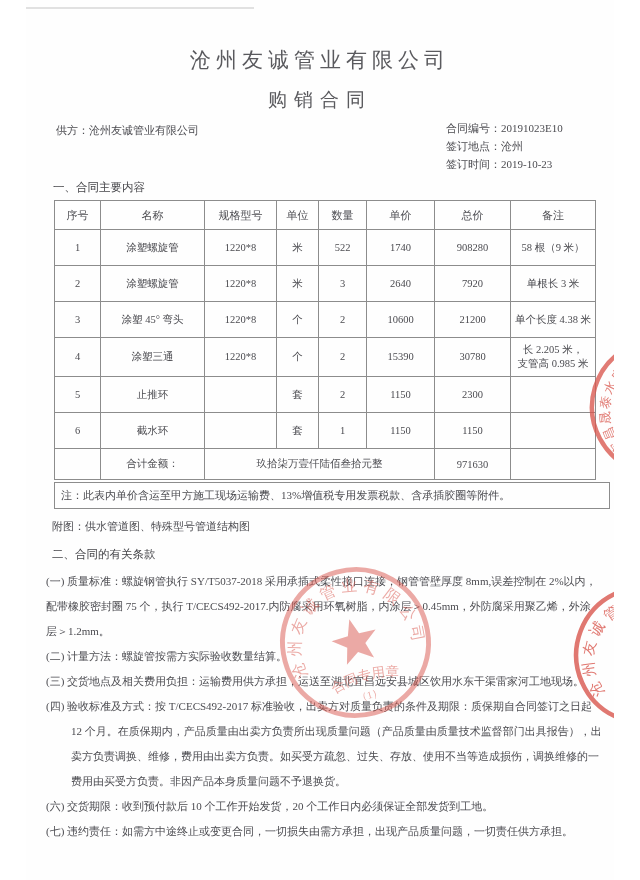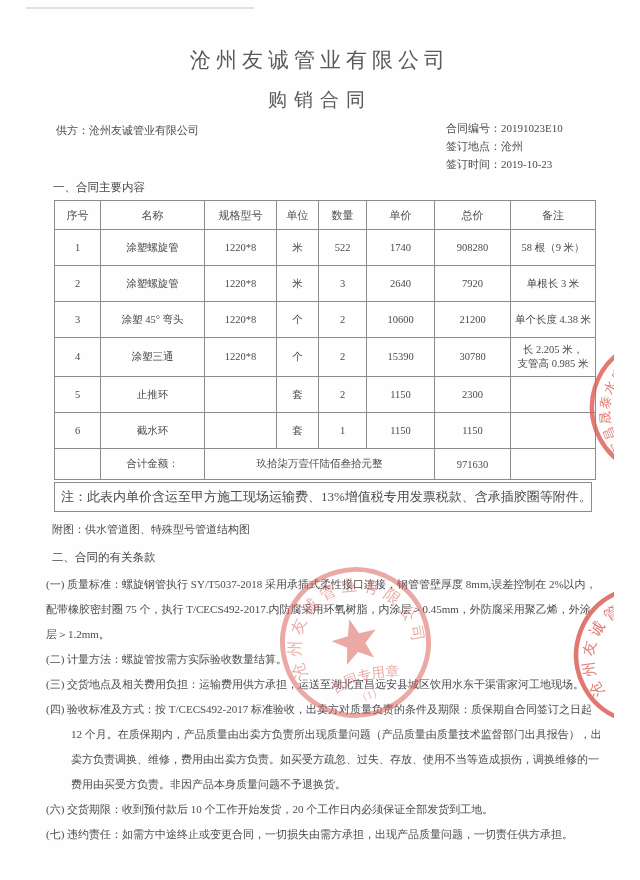--- a/index.html
+++ b/index.html
@@ -26,21 +26,21 @@
   table.items th,table.items td{
     border:1px solid #8c8c8c;text-align:center;vertical-align:middle;
     padding:0 1px;font-weight:normal;overflow:hidden;
   }
   table.items th{height:28px;font-size:11px;}
   table.items td{height:35px;}
   tr.row4 td{height:38px;line-height:14px;}
   tr.total-row td{height:30px;}
   .note-box{
     margin:2px 0 0 28px;width:527px;border:1px solid #8c8c8c;
-    padding:5px 3px 5px 6px;font-size:13px;white-space:nowrap;overflow:hidden;
+    padding:5px 21px 5px 6px;font-size:11px;white-space:nowrap;overflow:hidden;
   }
   .attachment{margin:10px 0 12px 26px;font-size:11px;}
   .sec2-heading{margin:13px 0 0 26px;font-size:11.5px;color:#46464a;}
   .terms{margin:7px 0 0 20px;width:612px;}
   .term-line{height:25px;line-height:25px;font-size:11px;white-space:nowrap;overflow:hidden;}
   .term-line.indent{padding-left:25px;}
   .stamp{position:absolute;pointer-events:none;}
   .stamp-buyer{left:548px;top:322px;opacity:.78;}
   .stamp-center{left:237px;top:550px;opacity:.5;}
   .stamp-right{left:532px;top:569px;opacity:.8;}

